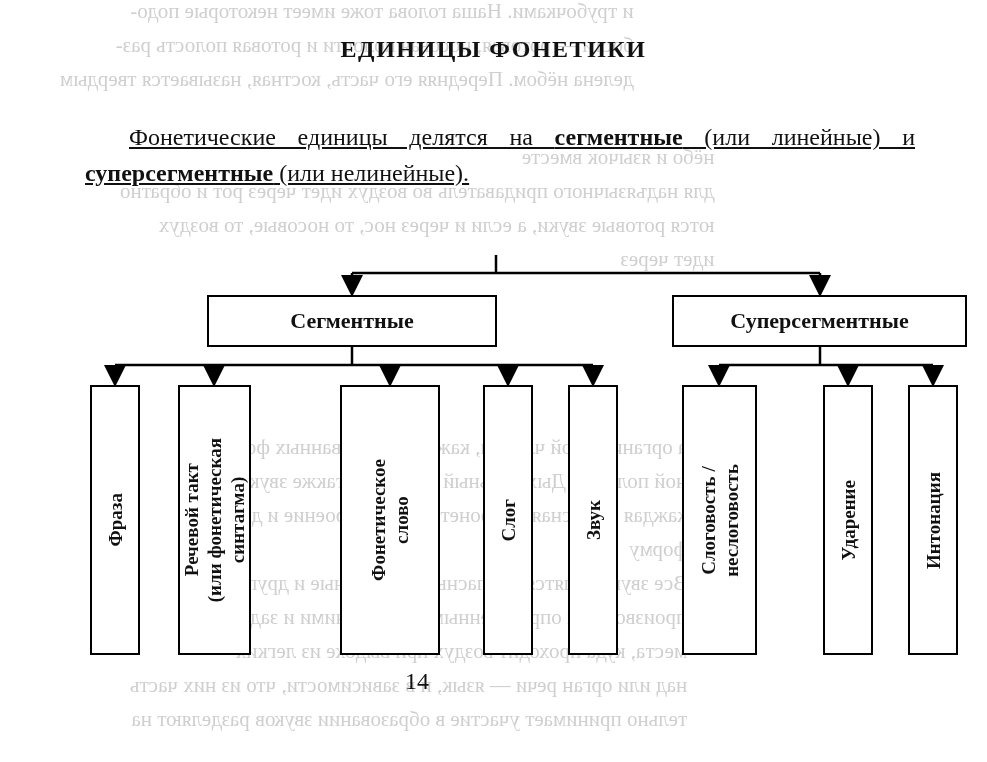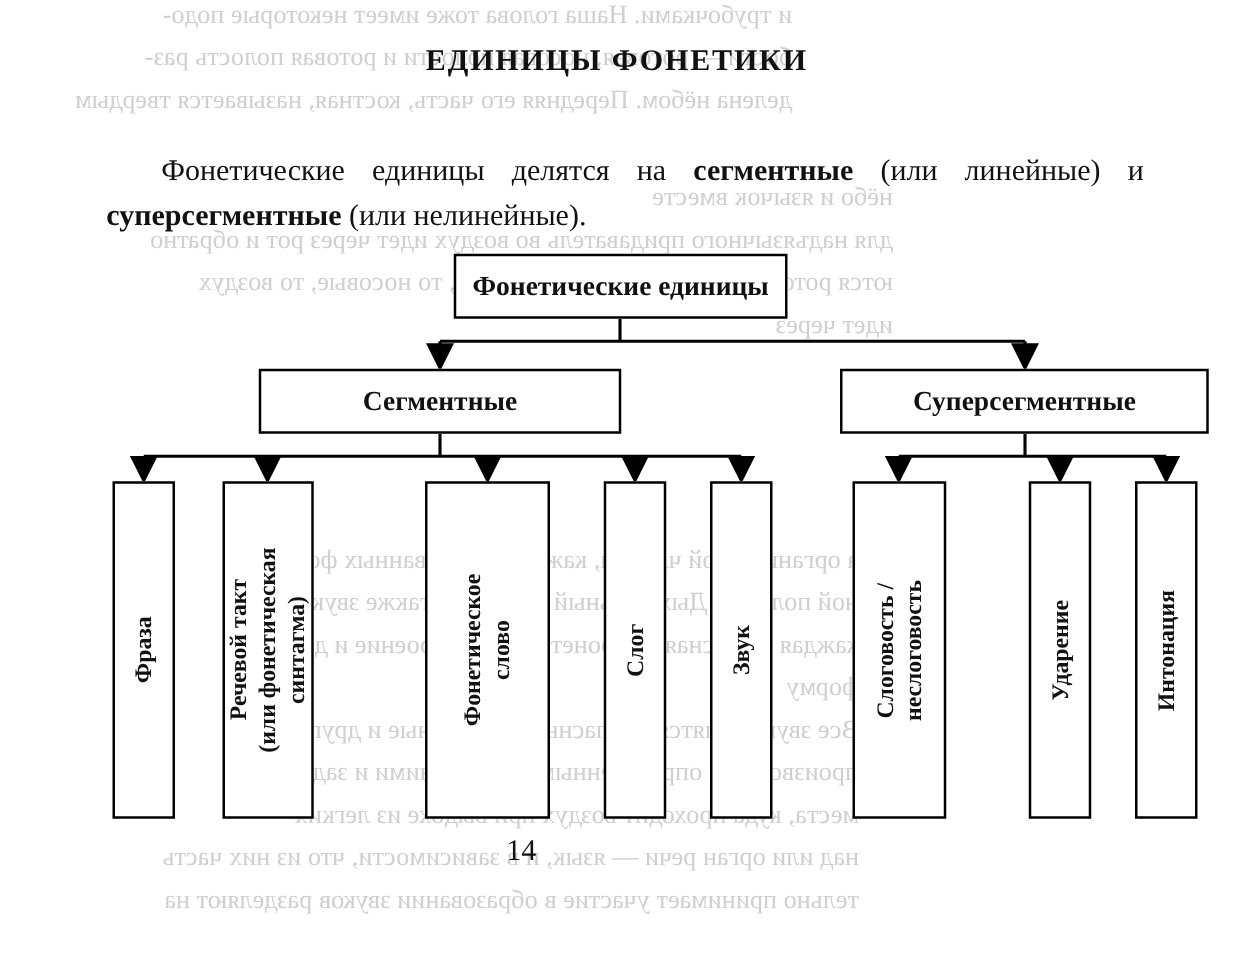--- a/index.html
+++ b/index.html
@@ -45,20 +45,21 @@
 
   .intro {
     position: absolute;
     top: 95px;
     left: 85px;
     width: 830px;
     font-size: 24px;
     line-height: 36px;
     text-align: justify;
     text-indent: 44px;
+    text-decoration: underline;
   }
   .intro b { font-weight: bold; }
 
   
   #diagram {
     position: absolute;
     top: 195px;
     left: 0;
     width: 987px;
     height: 470px;
@@ -166,23 +167,20 @@
     <path d="M508,170 L508,182" stroke="#000" stroke-width="2.5" fill="none" marker-end="url(#arrow)"></path>
     <path d="M593,170 L593,182" stroke="#000" stroke-width="2.5" fill="none" marker-end="url(#arrow)"></path>
 
     <path d="M820,152 L820,170" stroke="#000" stroke-width="2.5" fill="none"></path>
     <path d="M719,170 L933,170" stroke="#000" stroke-width="2.5" fill="none"></path>
     <path d="M719,170 L719,182" stroke="#000" stroke-width="2.5" fill="none" marker-end="url(#arrow)"></path>
     <path d="M848,170 L848,182" stroke="#000" stroke-width="2.5" fill="none" marker-end="url(#arrow)"></path>
     <path d="M933,170 L933,182" stroke="#000" stroke-width="2.5" fill="none" marker-end="url(#arrow)"></path>
   </svg>
 
-  <div class="node root">
-    <span>Фонетические единицы</span>
-  </div>
 
   <div class="node lvl2" id="node-segment">
     <span>Сегментные</span>
   </div>
   <div class="node lvl2" id="node-supraseg">
     <span>Суперсегментные</span>
   </div>
 
   <div class="node leaf" id="leaf-fraza">
     <span class="vtext">Фраза</span>

